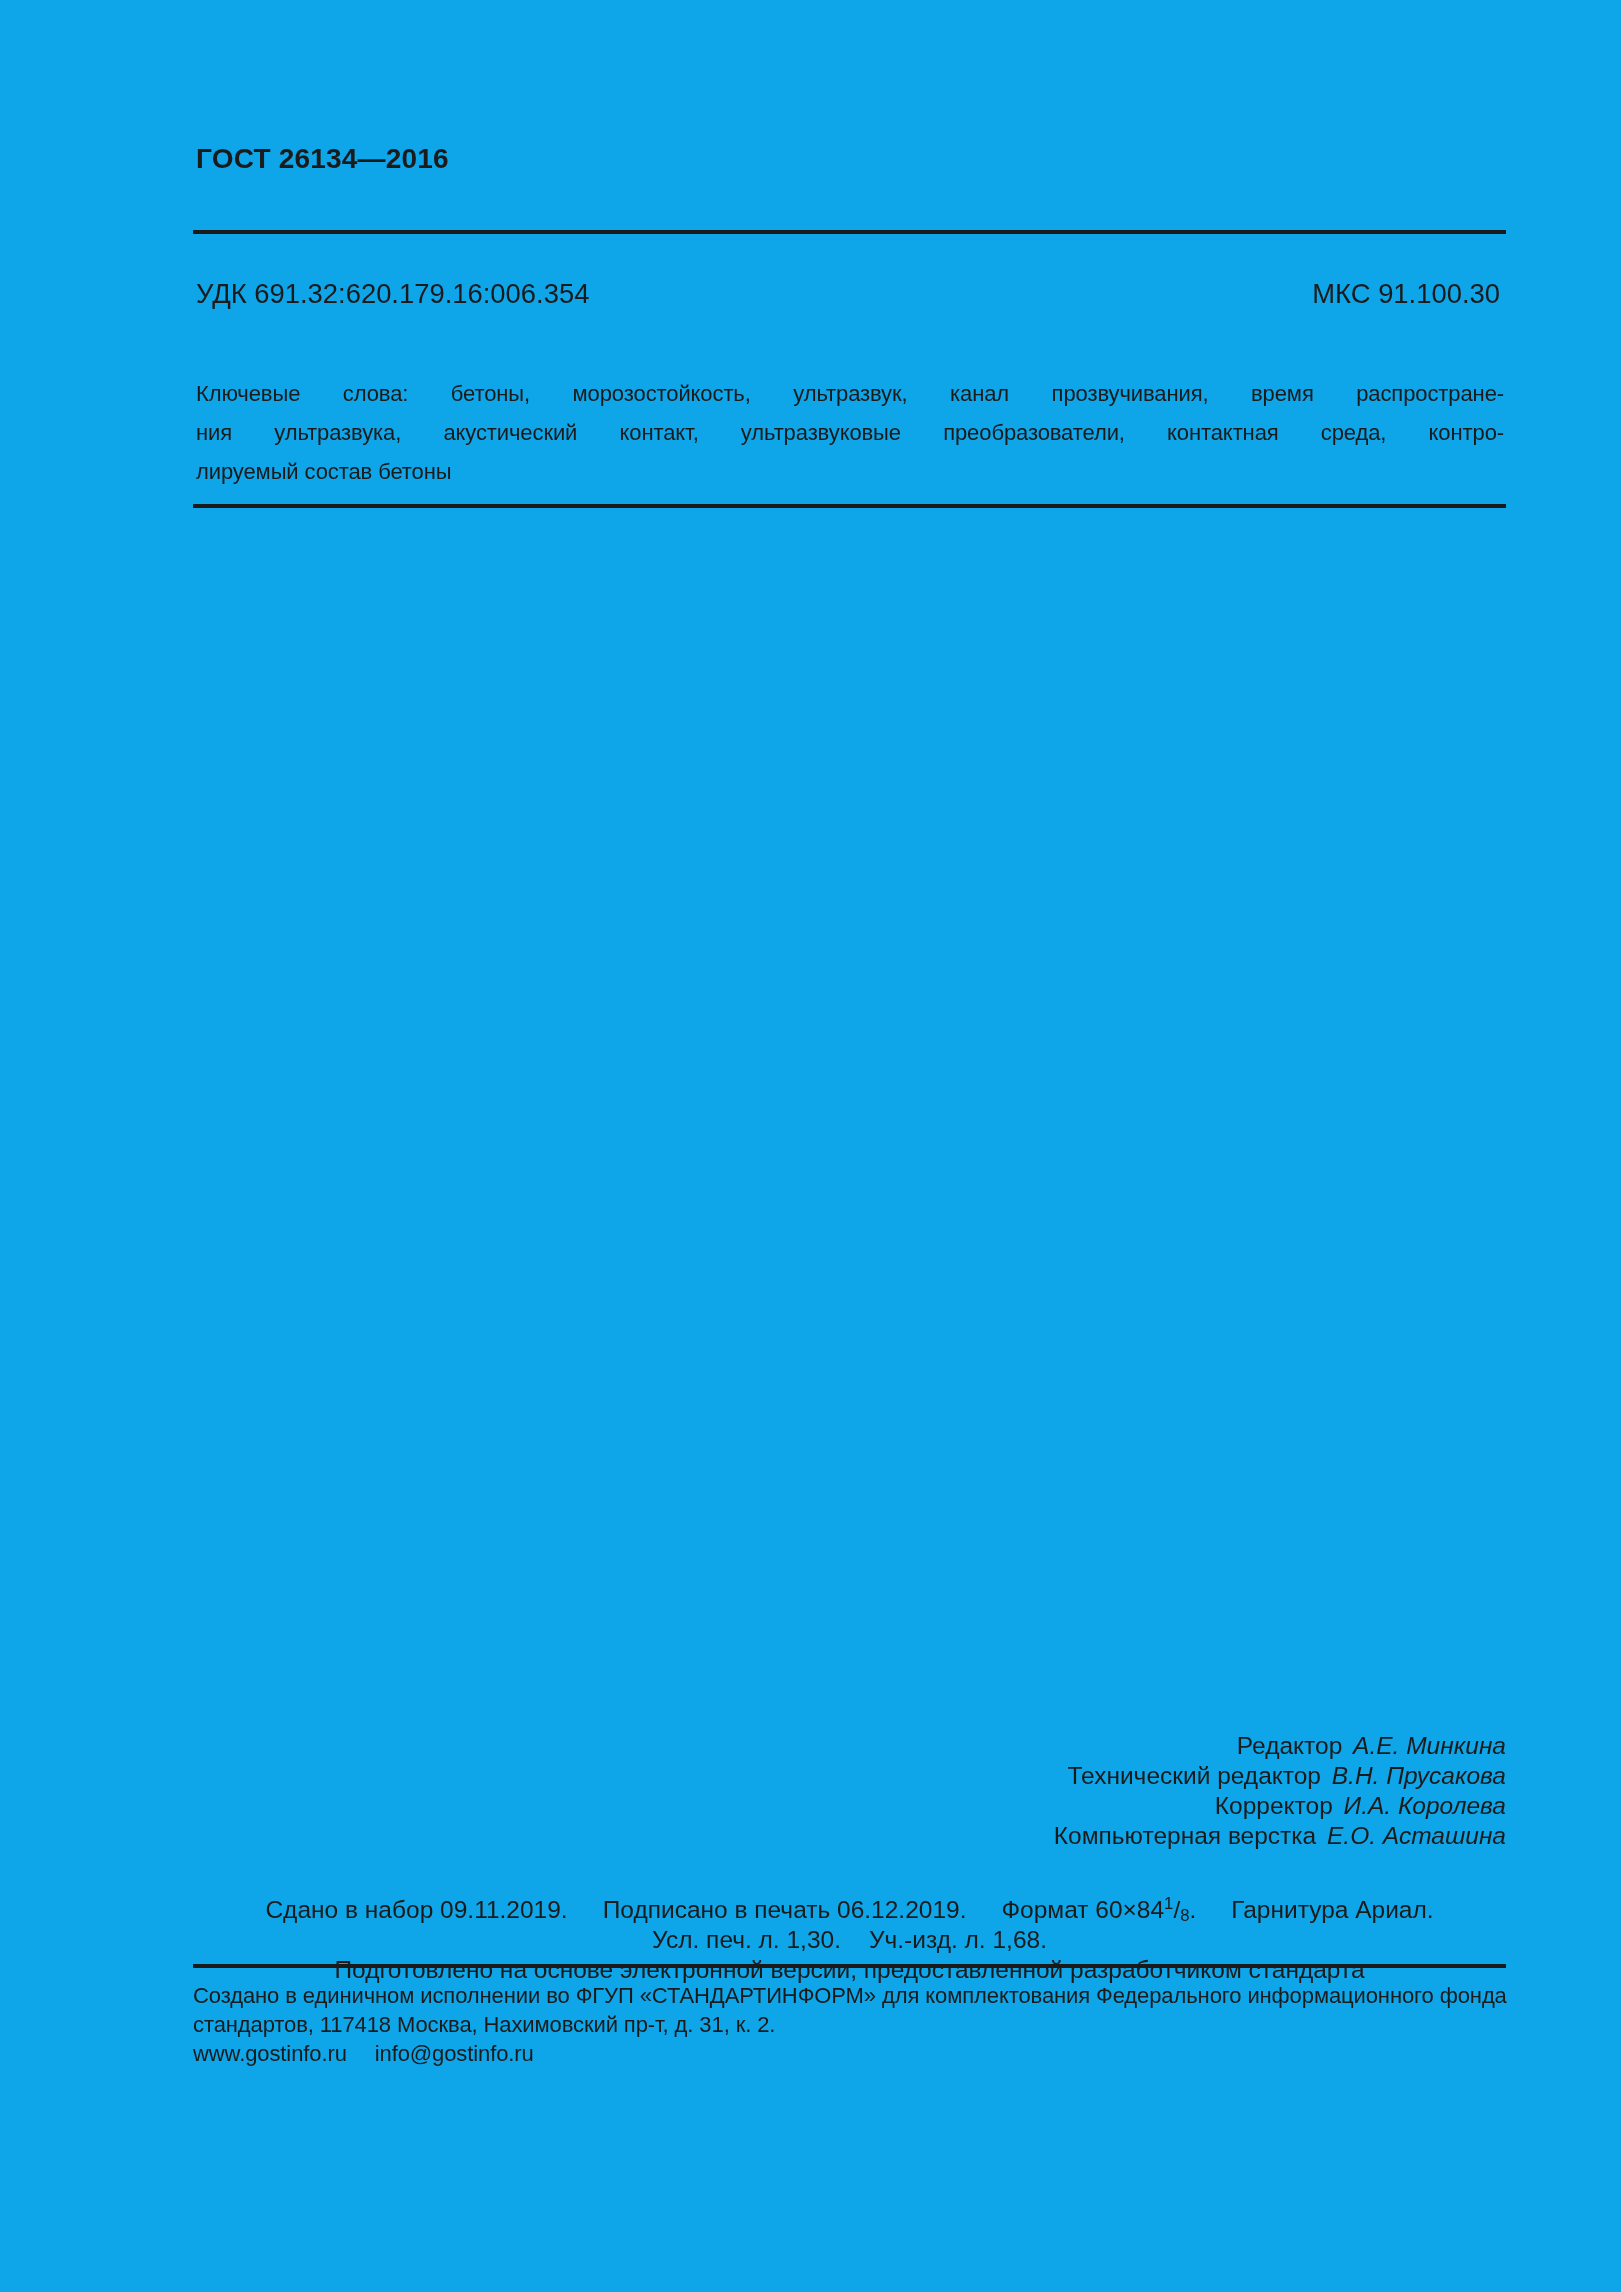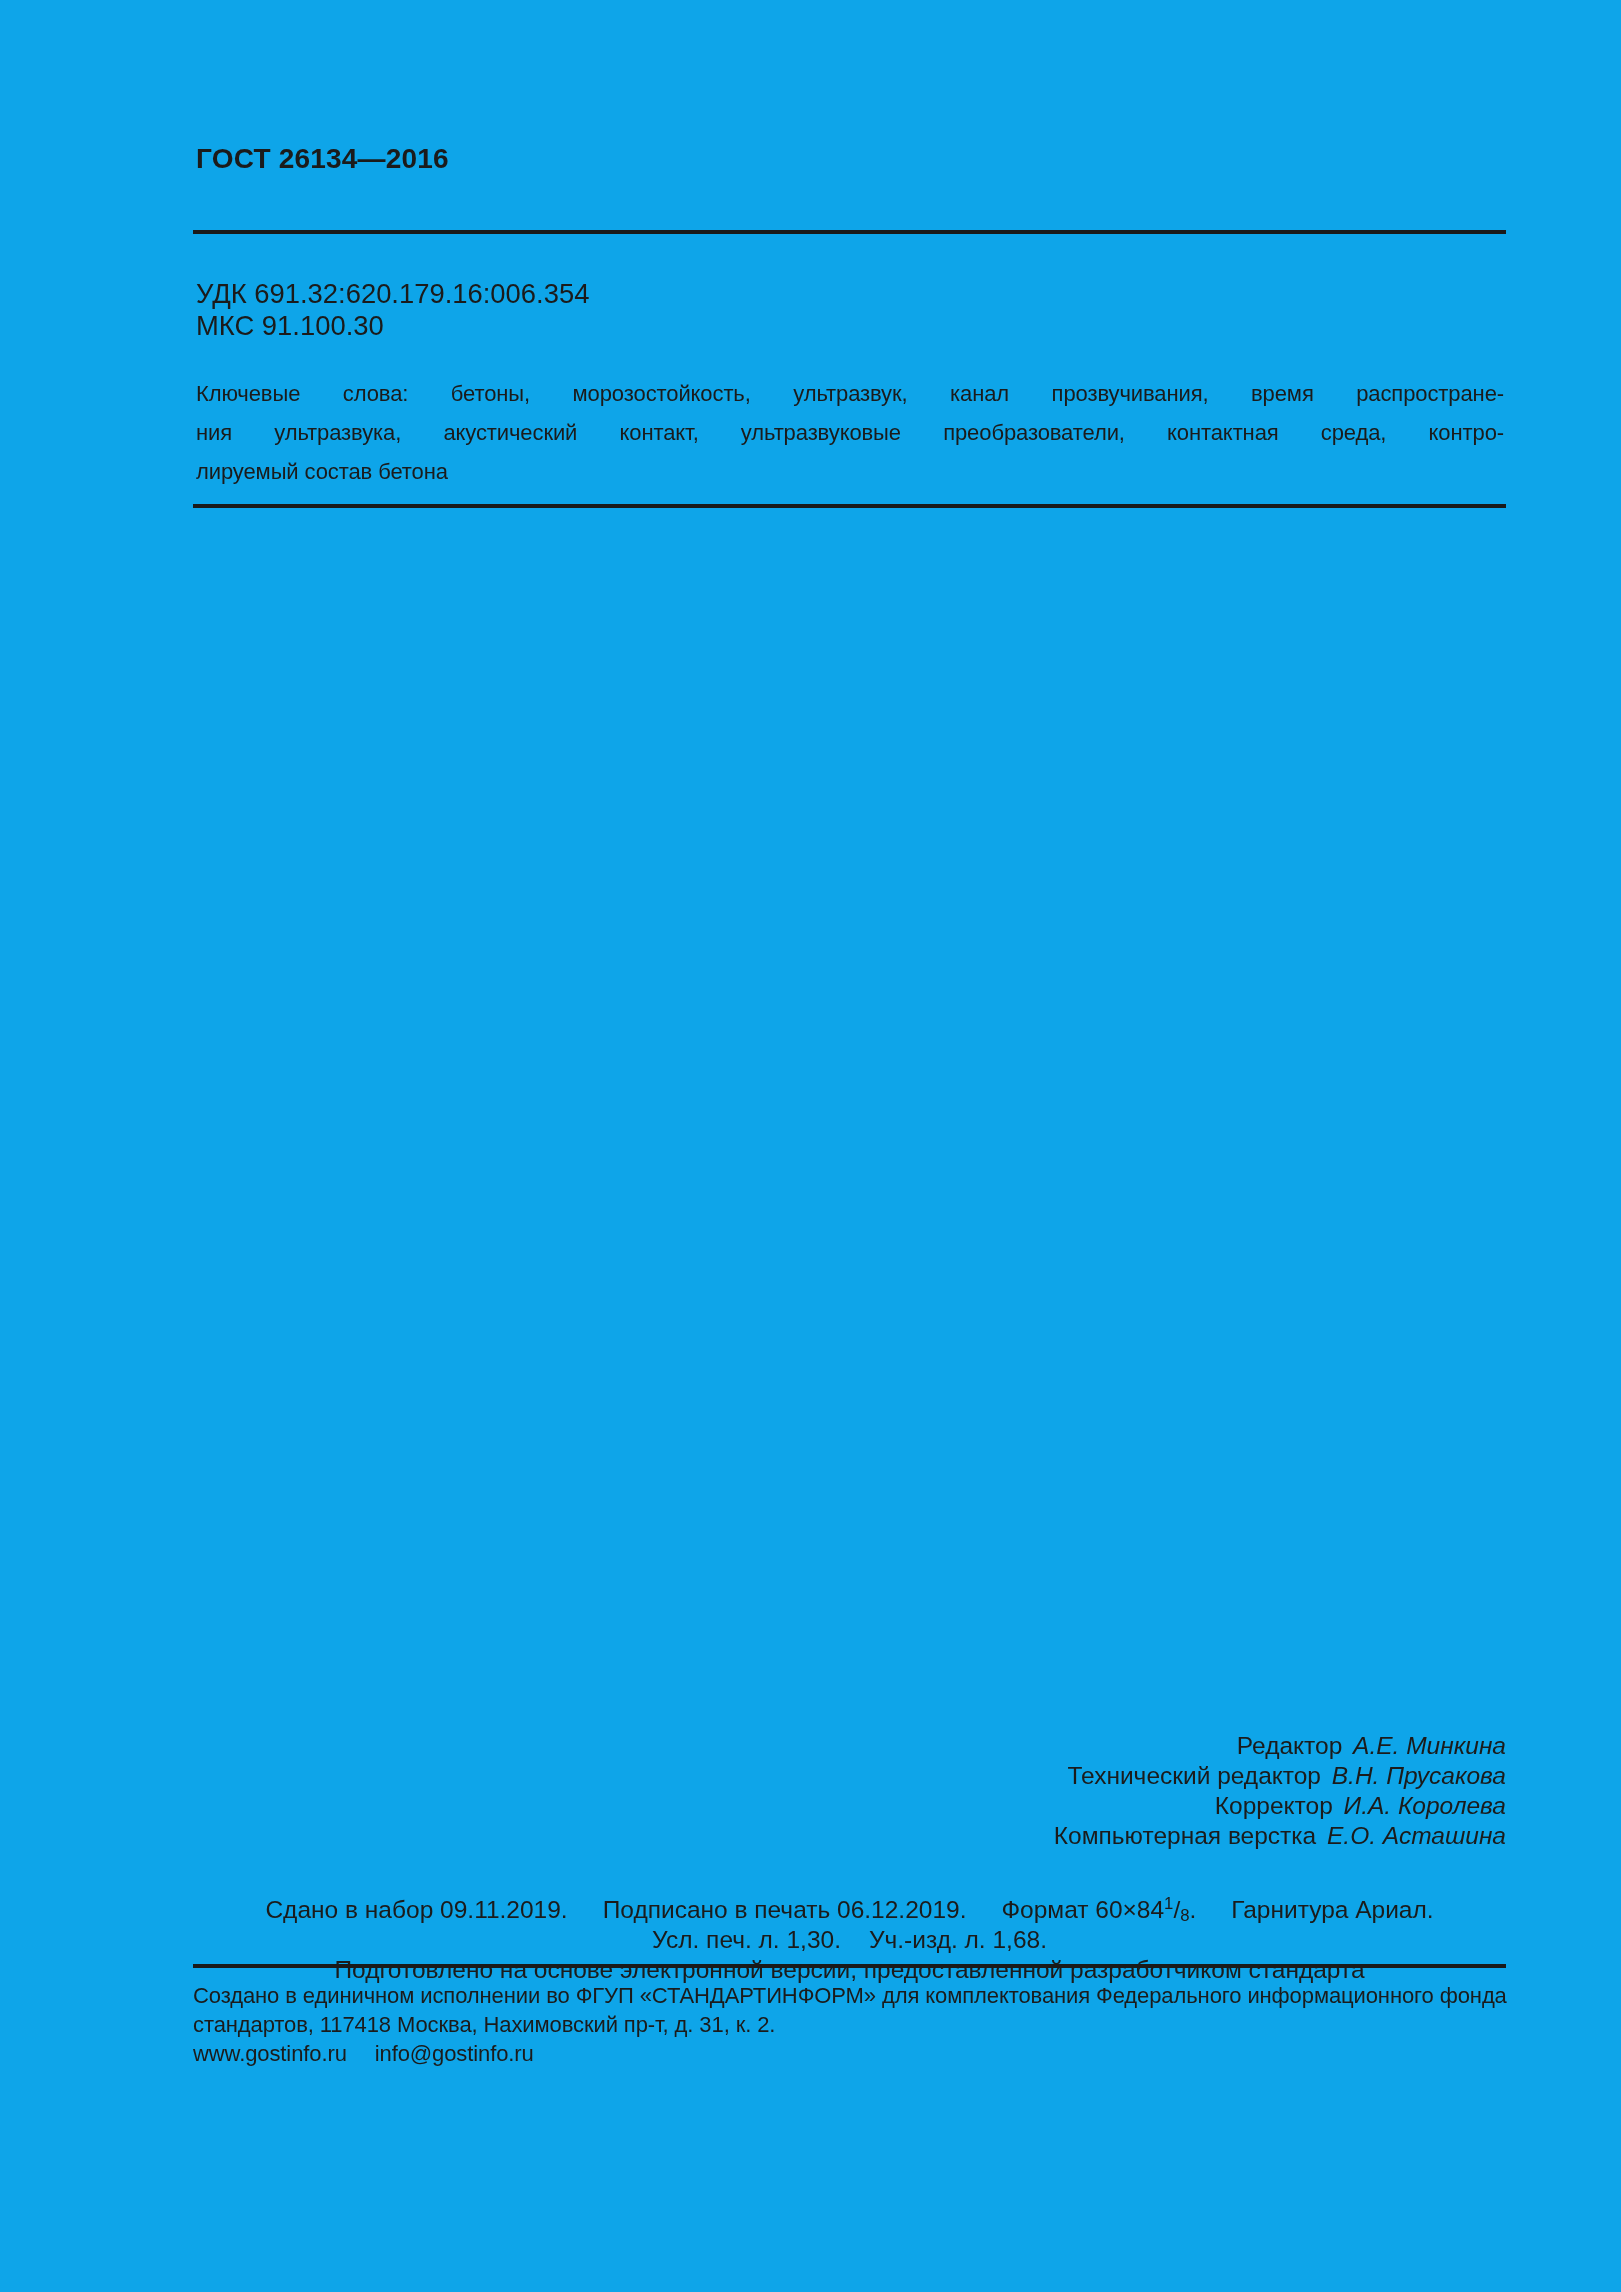--- a/index.html
+++ b/index.html
@@ -38,21 +38,20 @@
   }
   .udk-row {
     position: absolute;
     left: 196px;
     top: 278px;
     width: 1304px;
     display: flex;
     justify-content: space-between;
     font-size: 27.4px;
     white-space: nowrap;
-    flex-direction: column;
   }
   .keywords {
     position: absolute;
     left: 196px;
     top: 374px;
     width: 1308px;
     font-size: 22px;
     line-height: 39px;
     letter-spacing: -0.1px;
   }
@@ -119,21 +118,21 @@
   <div class="rule rule-top"></div>
 
   <div class="udk-row">
     <span>УДК 691.32:620.179.16:006.354</span>
     <span>МКС 91.100.30</span>
   </div>
 
   <div class="keywords">
     <div class="kw-just">Ключевые слова: бетоны, морозостойкость, ультразвук, канал прозвучивания, время распростране-</div>
     <div class="kw-just">ния ультразвука, акустический контакт, ультразвуковые преобразователи, контактная среда, контро-</div>
-    <div>лируемый состав бетона</div>
+    <div>лируемый состав бетоны</div>
   </div>
 
   <div class="rule rule-mid"></div>
 
   <div class="staff">
     <div class="staff-line">
       <span>Редактор</span><span class="staff-name">А.Е. Минкина</span>
     </div>
     <div class="staff-line">
       <span>Технический редактор</span><span class="staff-name">В.Н. Прусакова</span>

